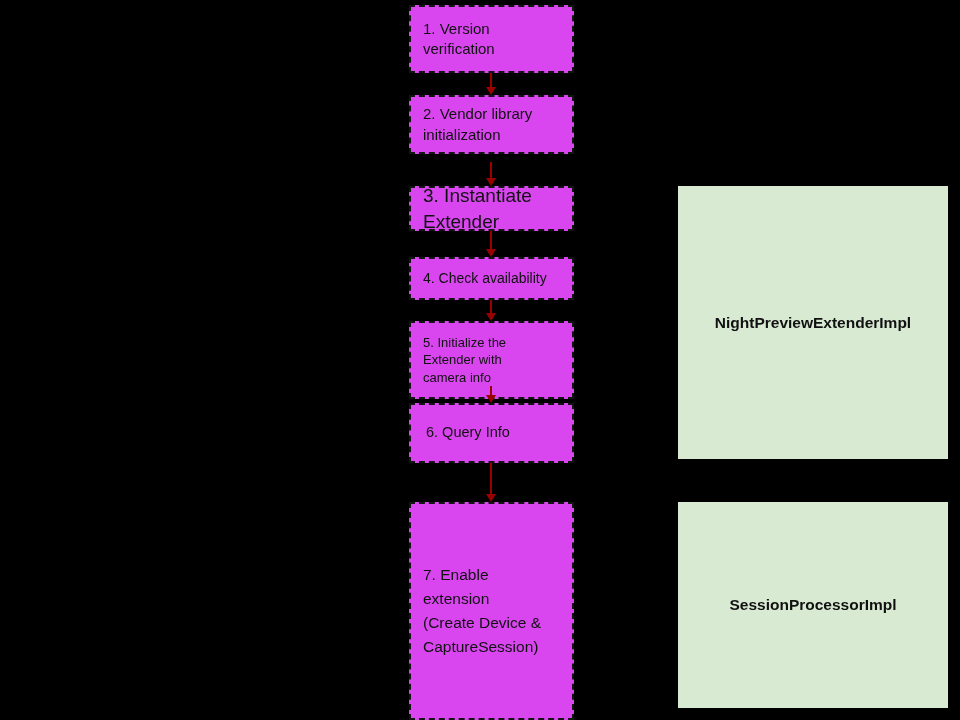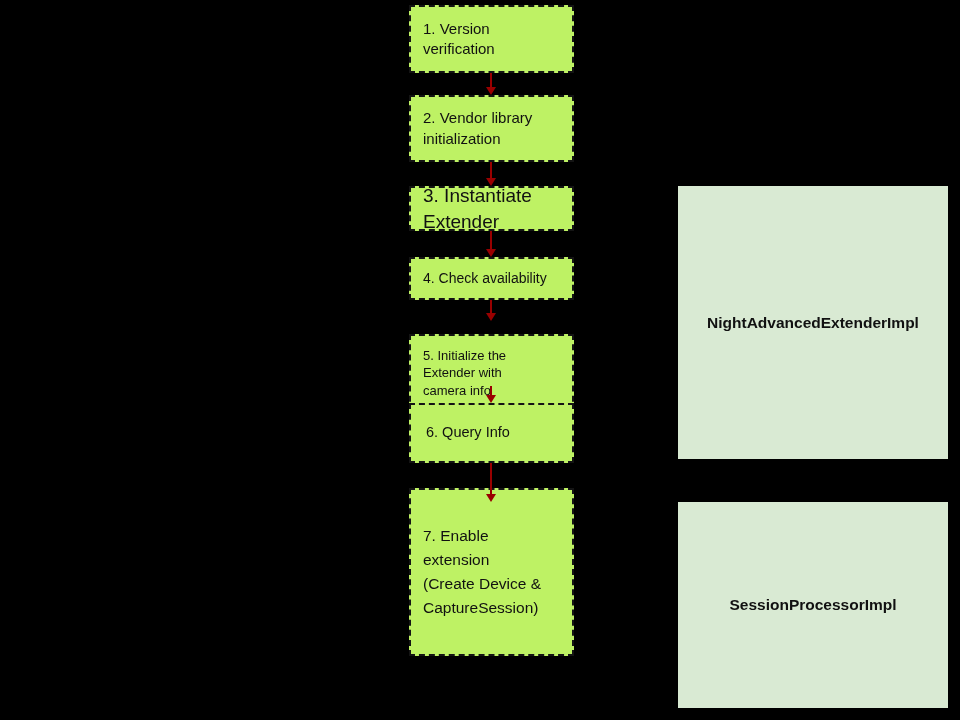--- a/index.html
+++ b/index.html
@@ -7,36 +7,36 @@
     position:relative;
     width:960px;height:720px;
     background:#000;
     font-family:"Liberation Sans", sans-serif;
     overflow:hidden;
   }
   
   .step{
     position:absolute;
     left:409px;width:165px;
-    background:#bef264;
+    background:#d946ef;
     border:2px dashed #141414;
     box-sizing:border-box;
     display:flex;align-items:center;
     color:#111;
     white-space:pre-line;
     line-height:1.35;
     padding-left:12px;padding-right:6px;
   }
   .s1{top:5px;height:68px;font-size:15px;}
-  .s2{top:95px;height:67px;font-size:15px;}
+  .s2{top:95px;height:59px;font-size:15px;}
   .s3{top:186px;height:45px;font-size:19px;}
   .s4{top:257px;height:43px;font-size:14px;}
-  .s5{top:334px;height:78px;font-size:13px;}
+  .s5{top:321px;height:78px;font-size:13px;}
   .s6{top:403px;height:60px;font-size:14.5px;padding-left:15px;}
-  .s7{top:488px;height:168px;font-size:15.5px;line-height:1.55;}
+  .s7{top:502px;height:218px;font-size:15.5px;line-height:1.55;}
   
   .arrow-line{
     position:absolute;left:490px;width:2px;background:#990000;
   }
   .arrow-head{
     position:absolute;left:486px;width:0;height:0;
     border-left:5px solid transparent;
     border-right:5px solid transparent;
     border-top:8px solid #990000;
   }
@@ -97,17 +97,17 @@
 
   <div class="arrow-line" style="top:300px;height:13px;"></div>
   <div class="arrow-head" style="top:313px;"></div>
 
   <div class="arrow-line" style="top:386px;height:9px;"></div>
   <div class="arrow-head" style="top:395px;"></div>
 
   <div class="arrow-line" style="top:463px;height:31px;"></div>
   <div class="arrow-head" style="top:494px;"></div>
 
-  <div class="panel panel-right pr1">NightAdvancedExtenderImpl</div>
+  <div class="panel panel-right pr1">NightPreviewExtenderImpl</div>
 
   <div class="panel panel-right pr2">SessionProcessorImpl</div>
 
 </div>
 
 </body></html>

